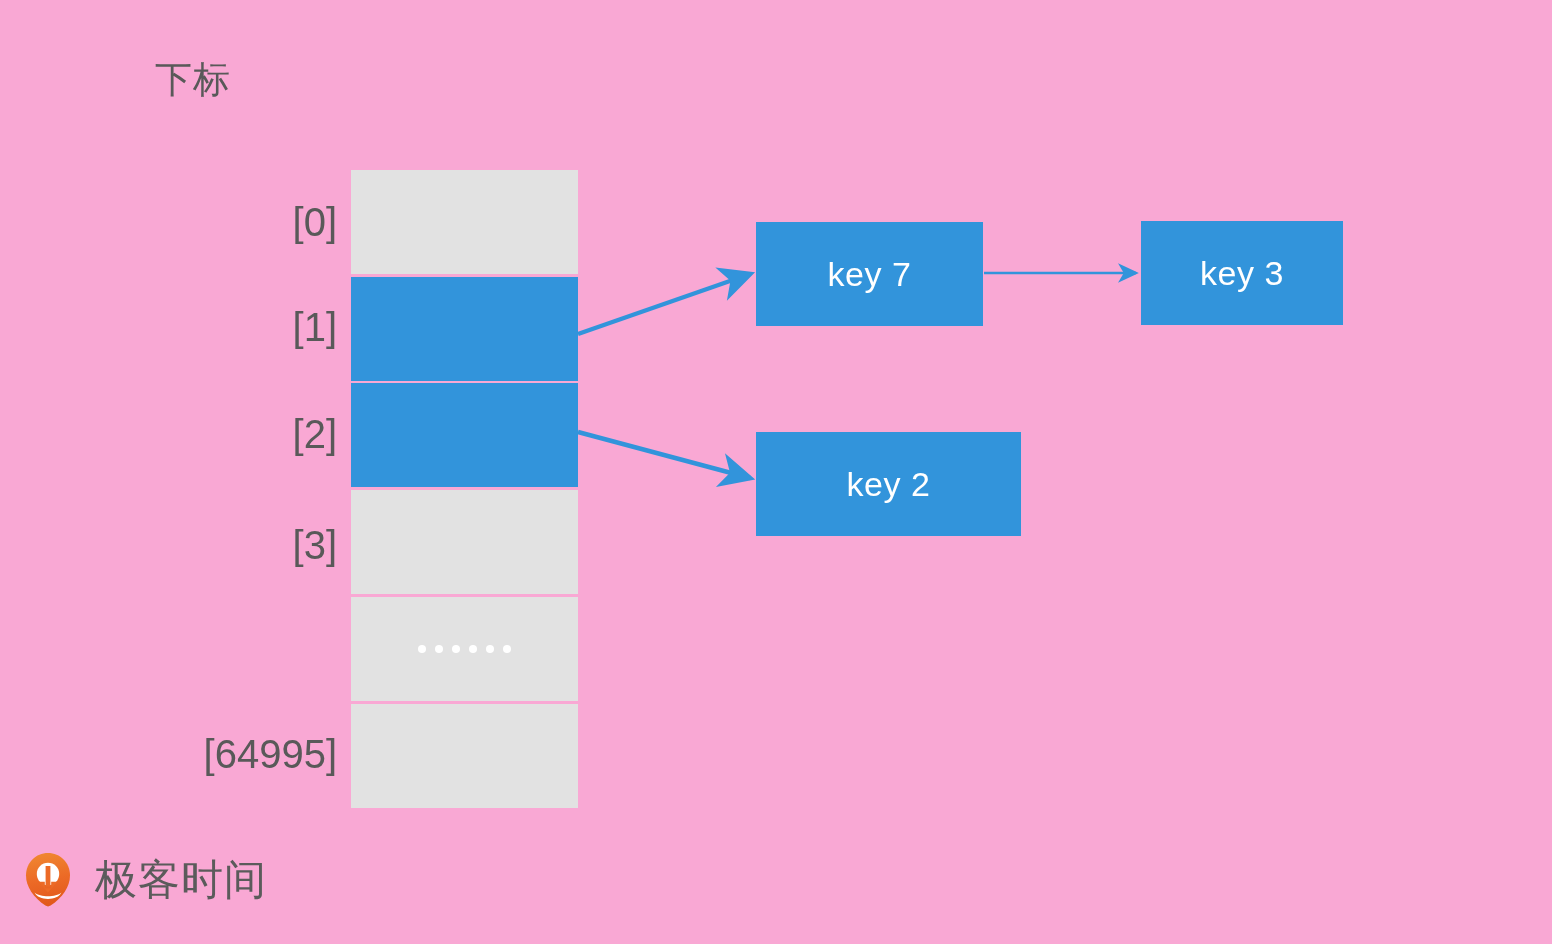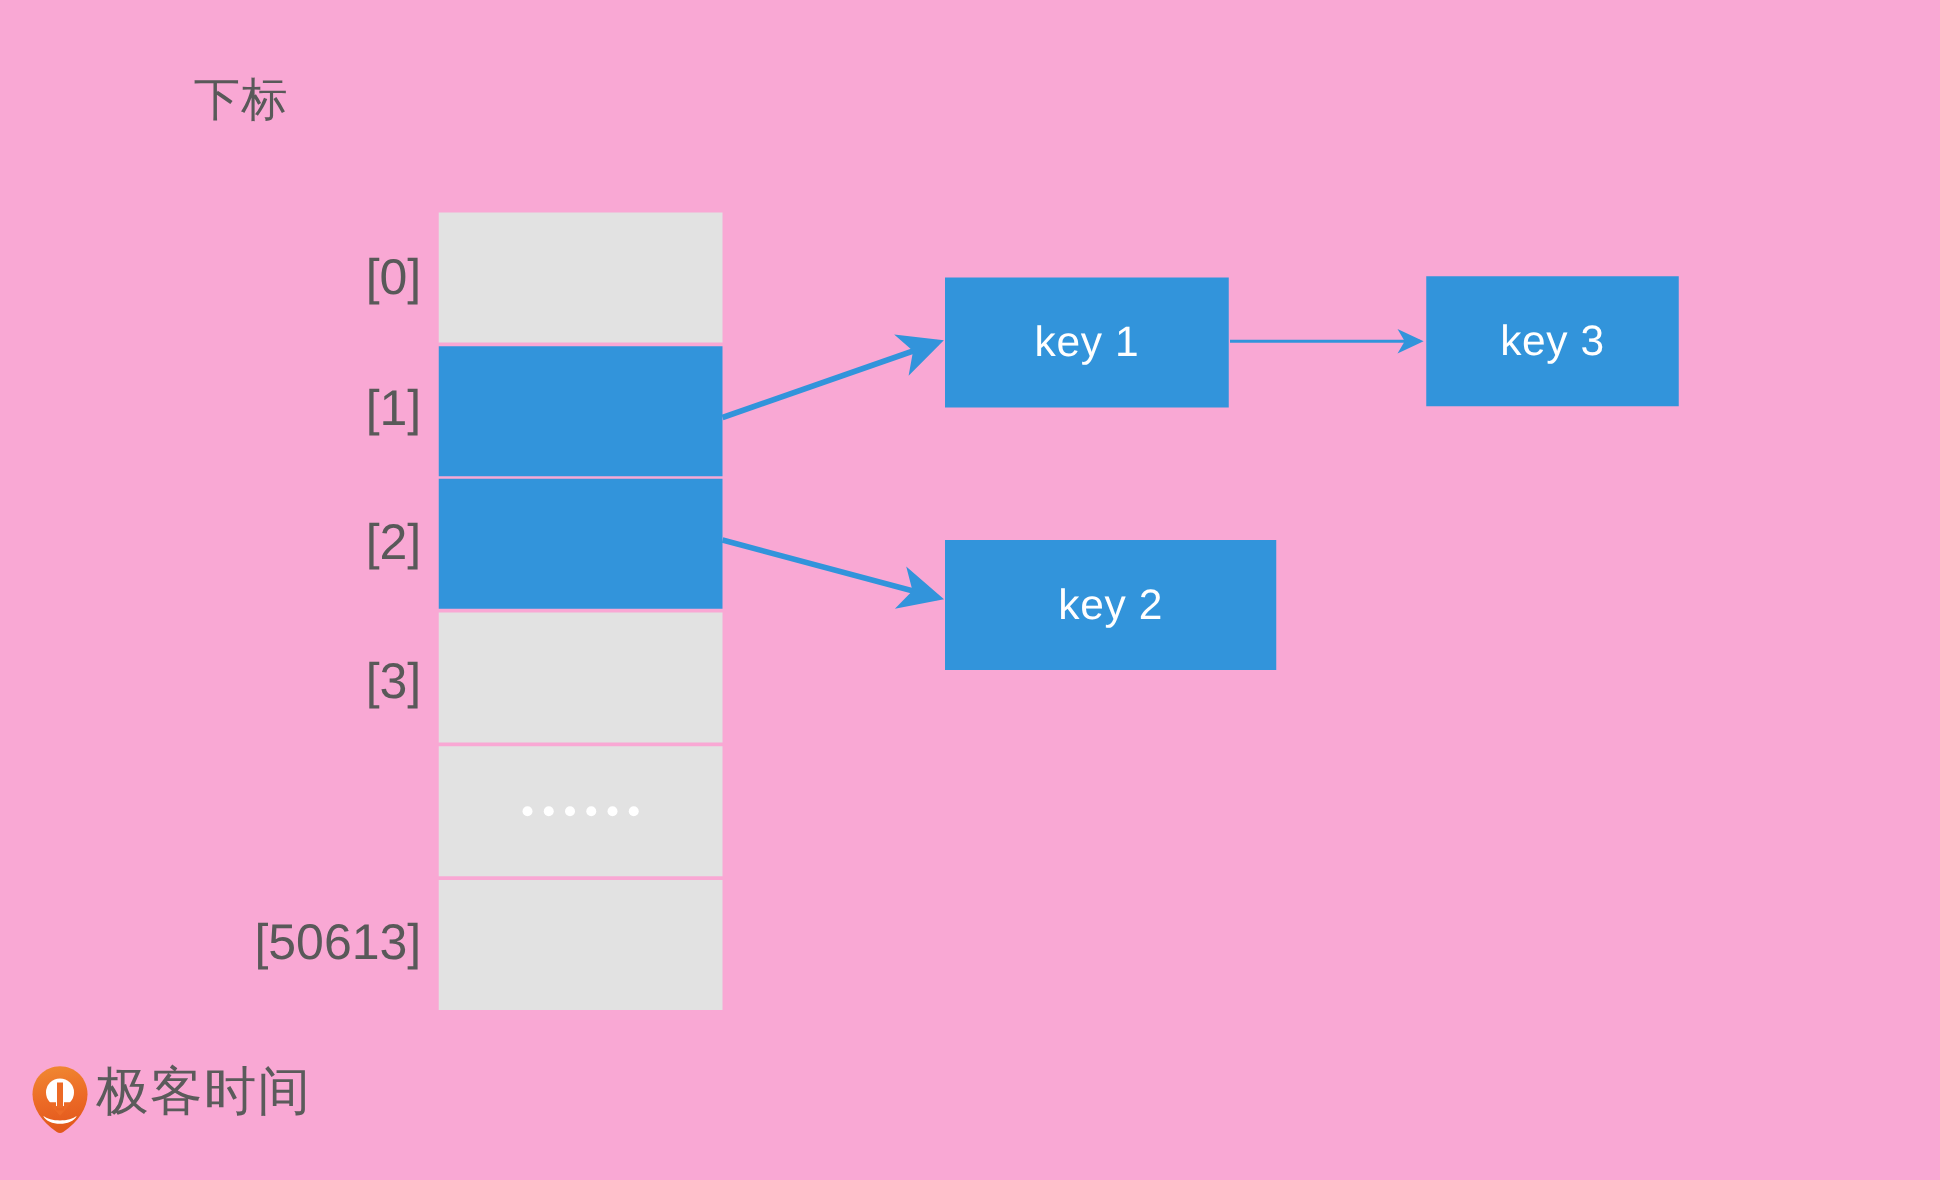--- a/index.html
+++ b/index.html
@@ -96,22 +96,22 @@
     height: 944px;
     pointer-events: none;
   }
 
   
   .brand {
     position: absolute;
     left: 24px;
     top: 852px;
     display: flex;
-    align-items: flex-start;
-    gap: 5px;
+    align-items: center;
+    gap: 23px;
   }
   .brand-mark {
     width: 48px;
     height: 56px;
     flex: 0 0 auto;
   }
   .brand-text {
     font-size: 42px;
     color: #5b5b5b;
     letter-spacing: 1px;
@@ -123,21 +123,21 @@
 <body>
 
 <div id="canvas">
 
   <div class="column-heading">下标</div>
 
   <div class="index-label" style="top:202px;">[0]</div>
   <div class="index-label" style="top:307px;">[1]</div>
   <div class="index-label" style="top:414px;">[2]</div>
   <div class="index-label" style="top:525px;">[3]</div>
-  <div class="index-label" style="top:734px;">[50613]</div>
+  <div class="index-label" style="top:734px;">[64995]</div>
 
   <div class="array-cell empty" style="top:170px;  height:104px;"></div>
 
   <div class="array-cell filled" style="top:277px;  height:104px;"></div>
 
   <div class="array-cell filled" style="top:383px;  height:104px;"></div>
 
   <div class="array-cell empty" style="top:490px;  height:104px;"></div>
 
   <div class="array-cell empty" style="top:597px;  height:104px;">
@@ -164,21 +164,21 @@
     </defs>
 
     <line x1="578" y1="334" x2="750" y2="274" stroke="#3294db" stroke-width="4.5" marker-end="url(#arrowThick)"></line>
 
     <line x1="984" y1="273" x2="1136" y2="273" stroke="#3294db" stroke-width="2.4" marker-end="url(#arrowThin)"></line>
 
     <line x1="578" y1="432" x2="750" y2="478" stroke="#3294db" stroke-width="4.5" marker-end="url(#arrowThick)"></line>
   </svg>
 
   <div class="key-node" style="left:756px; top:222px; width:227px; height:104px;">
-    <span>key 1</span>
+    <span>key 7</span>
   </div>
 
   <div class="key-node" style="left:1141px; top:221px; width:202px; height:104px;">
     <span>key 3</span>
   </div>
 
   <div class="key-node" style="left:756px; top:432px; width:265px; height:104px;">
     <span>key 2</span>
   </div>
 

